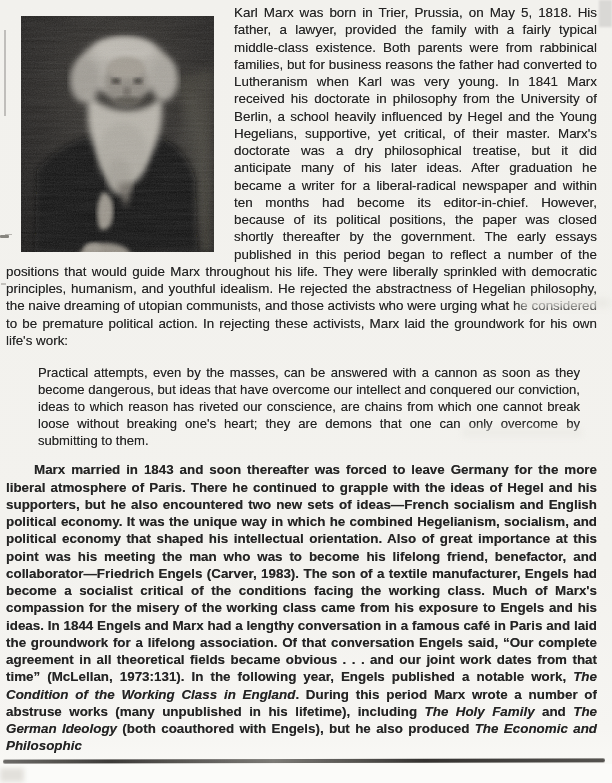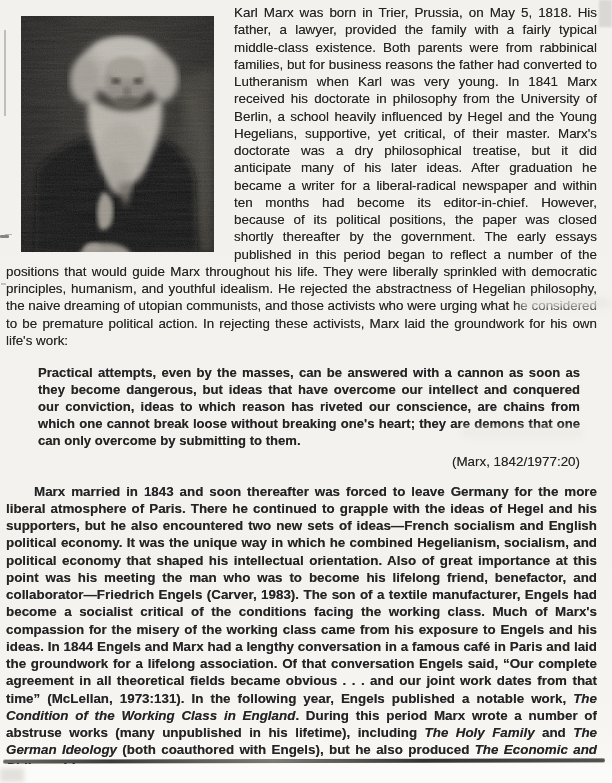--- a/index.html
+++ b/index.html
@@ -31,21 +31,20 @@
   .body-text {
     margin: 0;
     text-align: justify;
   }
   .body-text.indented { text-indent: 28px; margin-top: 12px; font-weight: bold; }
   .quote {
     margin: 15px 17px 0 32px;
     text-align: justify;
     font-size: 13.1px;
     line-height: 17.1px;
-    font-weight: bold;
   }
   .citation {
     margin: 4px 17px 0 0;
     text-align: right;
   }
   i { font-style: italic; }
 
   
   .artifact { position: absolute; pointer-events: none; }
   .edge-line {
@@ -165,21 +164,20 @@
 
       <rect width="193" height="236" filter="url(#streaks)" opacity="0.10"></rect>
       <rect width="193" height="236" filter="url(#grain)" opacity="0.16"></rect>
     </svg>
   </figure>
 
   <p class="body-text">Karl Marx was born in Trier, Prussia, on May 5, 1818.  His father, a lawyer, provided the family with a fairly typical middle-class existence.  Both parents were from rabbinical families, but for business reasons the father had converted to Lutheranism when Karl was very young.  In 1841 Marx received his doctorate in philosophy from the University of Berlin, a school heavily influenced by Hegel and the Young Hegelians, supportive, yet critical, of their master.  Marx's doctorate was a dry philosophical treatise, but it did anticipate many of his later ideas.  After graduation he became a writer for a liberal-radical newspaper and within ten months had become its editor-in-chief.  However, because of its political positions, the paper was closed shortly thereafter by the government.  The early essays published in this period began to reflect a number of the positions that would guide Marx throughout his life.  They were liberally sprinkled with democratic principles, humanism, and youthful idealism.  He rejected the abstractness of Hegelian philosophy, the naive dreaming of utopian communists, and those activists who were urging what he considered to be premature political action.  In rejecting these activists, Marx laid the groundwork for his own life's work:</p>
 
   <blockquote class="quote">Practical attempts, even by the masses, can be answered with a cannon as soon as they become dangerous, but ideas that have overcome our intellect and conquered our conviction, ideas to which reason has riveted our conscience, are chains from which one cannot break loose without breaking one's heart; they are demons that one can only overcome by submitting to them.</blockquote>
 
-  <div class="citation">(Marx, 1842/1977:20)</div>
 
   <p class="body-text indented"><span>Marx married in 1843 and soon thereafter was forced to leave Germany for the more liberal atmosphere of Paris.  There he continued to grapple with the ideas of Hegel and his supporters, but he also encountered two new sets of ideas—French socialism and English political economy.  It was the unique way in which he combined Hegelianism, socialism, and political economy that shaped his intellectual orientation.  Also of great importance at this point was his meeting the man who was to become his lifelong friend, benefactor, and collaborator—Friedrich Engels (Carver, 1983).  The son of a textile manufacturer, Engels had become a socialist critical of the conditions facing the working class.  Much of Marx's compassion for the misery of the working class came from his exposure to Engels and his ideas.  In 1844 Engels and Marx had a lengthy conversation in a famous café in Paris and laid the groundwork for a lifelong association.  Of that conversation Engels said, “Our complete agreement in all theoretical fields became obvious . . . and our joint work dates from that time” (McLellan, 1973:131).  In the following year, Engels published a notable work, </span><i>The Condition of the Working Class in England</i><span>.  During this period Marx wrote a number of abstruse works (many unpublished in his lifetime), including </span><i>The Holy Family</i><span> and </span><i>The German Ideology</i><span> (both coauthored with Engels), but he also produced </span><i>The Economic and Philosophic</i></p>
 
   <div class="artifact bottom-streak"></div>
   <div class="artifact bottom-margin-strip"></div>
   <div class="artifact bottom-left-smudge"></div>
 
 </div>
 
 </body></html>

